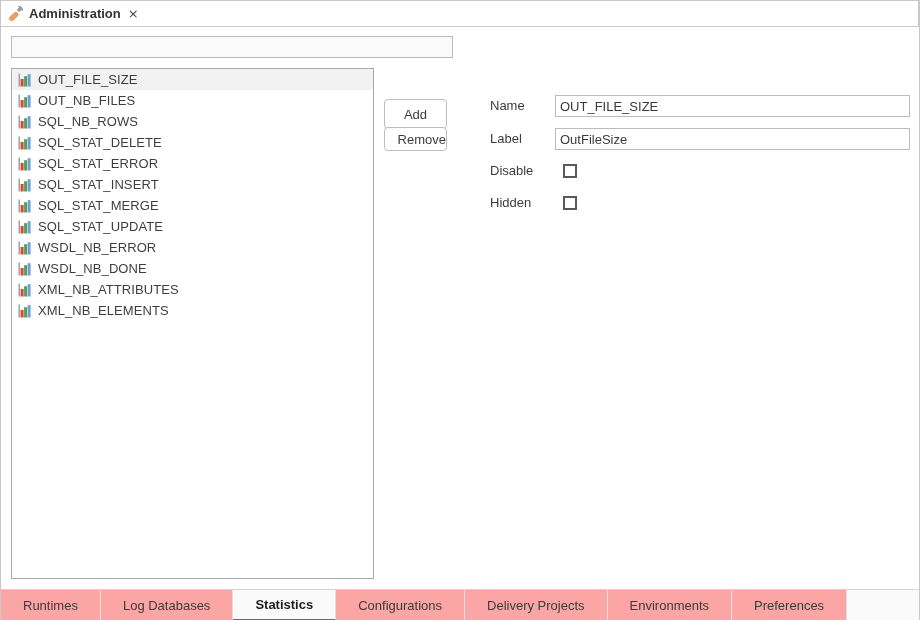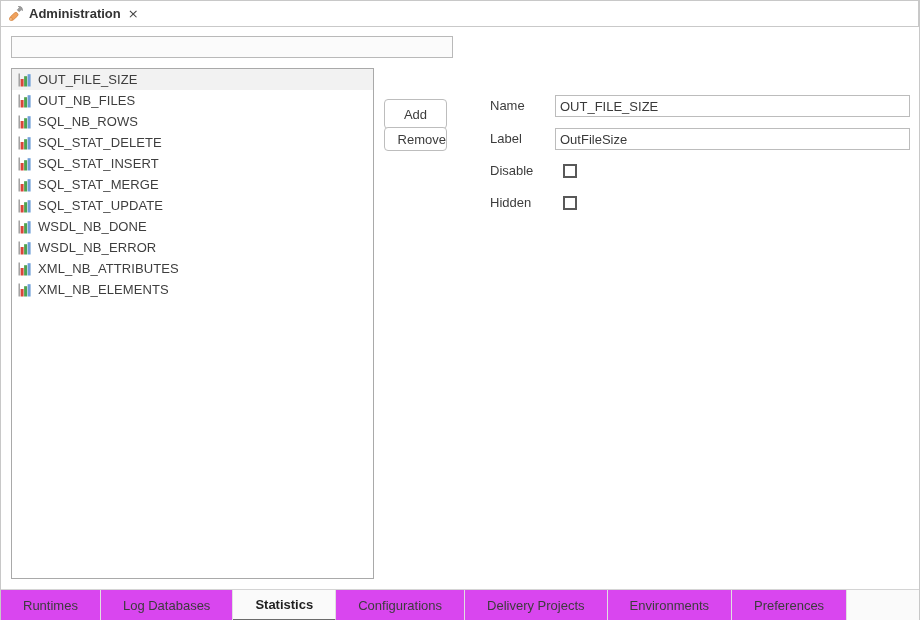--- a/index.html
+++ b/index.html
@@ -211,21 +211,21 @@
     align-items: stretch;
   }
   .bottom-tab {
     display: flex;
     align-items: center;
     justify-content: center;
     padding: 0 22px;
     font-size: 13px;
     color: #3c3c3c;
     border-right: 1px solid #e0e0e0;
-    background: #d946ef;
+    background: #fca5a5;
     cursor: pointer;
     white-space: nowrap;
     box-sizing: border-box;
   }
   .bottom-tab.active {
     font-weight: bold;
     color: #1f1f1f;
     background: #fafafa;
     border-bottom: 2px solid #6b6b6b;
   }
@@ -302,20 +302,31 @@
         </div>
         <div class="list-item">
           <span>
             <svg class="chart-icon" viewBox="0 0 14 14" xmlns="http://www.w3.org/2000/svg">
               <rect x="0.5" y="0.5" width="1.4" height="13" fill="#9a9a9a"></rect>
               <rect x="2.6" y="6.0" width="3.0" height="7.5" fill="#d9453a"></rect>
               <rect x="6.1" y="3.2" width="3.0" height="10.3" fill="#4fa24f"></rect>
               <rect x="9.6" y="1.2" width="3.0" height="12.3" fill="#6f9fd8"></rect>
             </svg>
           </span>
+          <span class="list-item-label">SQL_STAT_ERROR</span>
+        </div>
+        <div class="list-item">
+          <span>
+            <svg class="chart-icon" viewBox="0 0 14 14" xmlns="http://www.w3.org/2000/svg">
+              <rect x="0.5" y="0.5" width="1.4" height="13" fill="#9a9a9a"></rect>
+              <rect x="2.6" y="6.0" width="3.0" height="7.5" fill="#d9453a"></rect>
+              <rect x="6.1" y="3.2" width="3.0" height="10.3" fill="#4fa24f"></rect>
+              <rect x="9.6" y="1.2" width="3.0" height="12.3" fill="#6f9fd8"></rect>
+            </svg>
+          </span>
           <span class="list-item-label">SQL_STAT_INSERT</span>
         </div>
         <div class="list-item">
           <span>
             <svg class="chart-icon" viewBox="0 0 14 14" xmlns="http://www.w3.org/2000/svg">
               <rect x="0.5" y="0.5" width="1.4" height="13" fill="#9a9a9a"></rect>
               <rect x="2.6" y="6.0" width="3.0" height="7.5" fill="#d9453a"></rect>
               <rect x="6.1" y="3.2" width="3.0" height="10.3" fill="#4fa24f"></rect>
               <rect x="9.6" y="1.2" width="3.0" height="12.3" fill="#6f9fd8"></rect>
             </svg>
@@ -335,32 +346,32 @@
         </div>
         <div class="list-item">
           <span>
             <svg class="chart-icon" viewBox="0 0 14 14" xmlns="http://www.w3.org/2000/svg">
               <rect x="0.5" y="0.5" width="1.4" height="13" fill="#9a9a9a"></rect>
               <rect x="2.6" y="6.0" width="3.0" height="7.5" fill="#d9453a"></rect>
               <rect x="6.1" y="3.2" width="3.0" height="10.3" fill="#4fa24f"></rect>
               <rect x="9.6" y="1.2" width="3.0" height="12.3" fill="#6f9fd8"></rect>
             </svg>
           </span>
+          <span class="list-item-label">WSDL_NB_ERROR</span>
+        </div>
+        <div class="list-item">
+          <span>
+            <svg class="chart-icon" viewBox="0 0 14 14" xmlns="http://www.w3.org/2000/svg">
+              <rect x="0.5" y="0.5" width="1.4" height="13" fill="#9a9a9a"></rect>
+              <rect x="2.6" y="6.0" width="3.0" height="7.5" fill="#d9453a"></rect>
+              <rect x="6.1" y="3.2" width="3.0" height="10.3" fill="#4fa24f"></rect>
+              <rect x="9.6" y="1.2" width="3.0" height="12.3" fill="#6f9fd8"></rect>
+            </svg>
+          </span>
           <span class="list-item-label">WSDL_NB_DONE</span>
-        </div>
-        <div class="list-item">
-          <span>
-            <svg class="chart-icon" viewBox="0 0 14 14" xmlns="http://www.w3.org/2000/svg">
-              <rect x="0.5" y="0.5" width="1.4" height="13" fill="#9a9a9a"></rect>
-              <rect x="2.6" y="6.0" width="3.0" height="7.5" fill="#d9453a"></rect>
-              <rect x="6.1" y="3.2" width="3.0" height="10.3" fill="#4fa24f"></rect>
-              <rect x="9.6" y="1.2" width="3.0" height="12.3" fill="#6f9fd8"></rect>
-            </svg>
-          </span>
-          <span class="list-item-label">WSDL_NB_ERROR</span>
         </div>
         <div class="list-item">
           <span>
             <svg class="chart-icon" viewBox="0 0 14 14" xmlns="http://www.w3.org/2000/svg">
               <rect x="0.5" y="0.5" width="1.4" height="13" fill="#9a9a9a"></rect>
               <rect x="2.6" y="6.0" width="3.0" height="7.5" fill="#d9453a"></rect>
               <rect x="6.1" y="3.2" width="3.0" height="10.3" fill="#4fa24f"></rect>
               <rect x="9.6" y="1.2" width="3.0" height="12.3" fill="#6f9fd8"></rect>
             </svg>
           </span>

